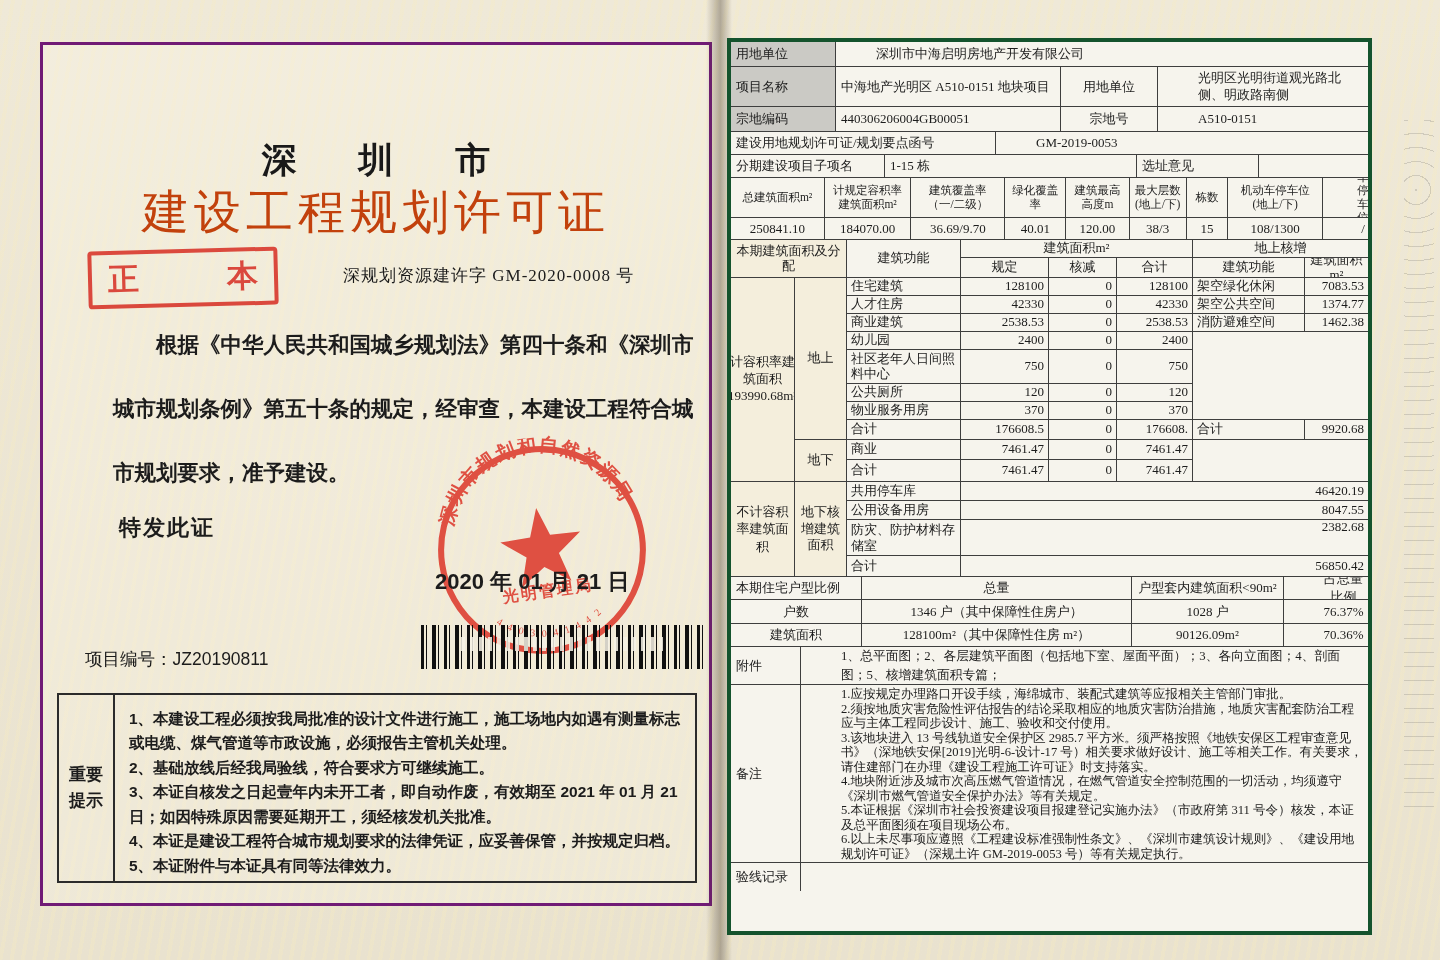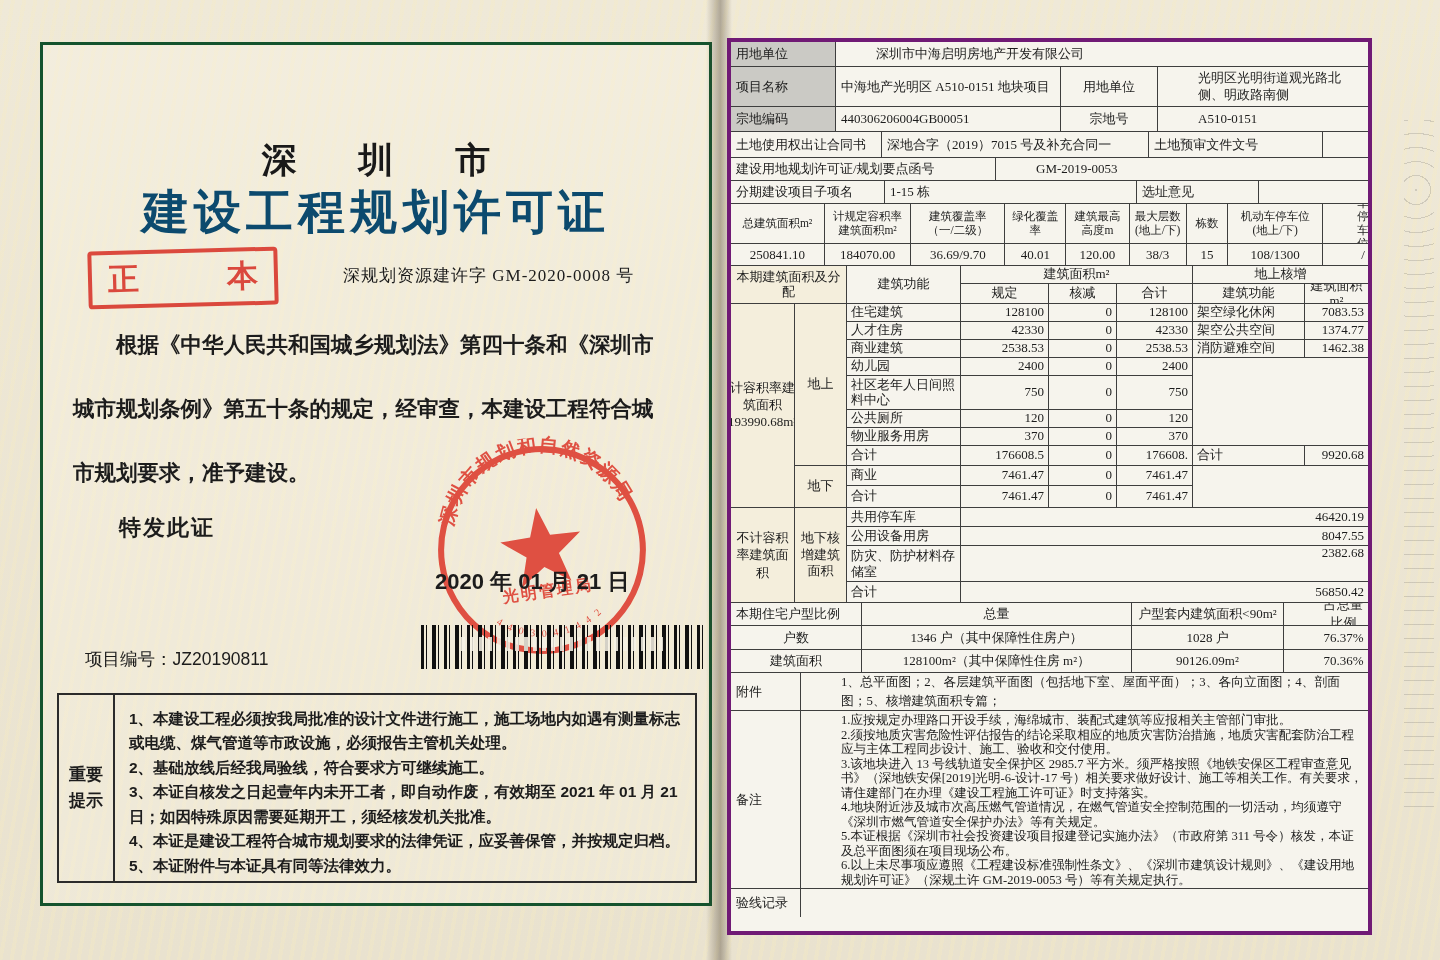--- a/index.html
+++ b/index.html
@@ -8,44 +8,44 @@
     background:#eee7d6;
     background-image:
       repeating-linear-gradient(100deg, rgba(248,236,190,.28) 0 4px, rgba(0,0,0,0) 4px 11px),
       linear-gradient(#efe9d8,#e9e2cf);
     font-family:"Liberation Serif", serif;
     color:#1c1c1c;
   }
   
   .left-frame{
     position:absolute;left:40px;top:42px;width:666px;height:858px;
-    border:3px solid #14532d;background:rgba(255,252,240,.25);
+    border:3px solid #701a75;background:rgba(255,252,240,.25);
   }
   .city-title{
     position:absolute;top:92px;left:0;width:100%;text-align:center;
     font-family:"Liberation Sans",sans-serif;font-weight:bold;
     font-size:35px;letter-spacing:26px;text-indent:26px;color:#191919;
   }
   .main-title{
     position:absolute;top:136px;left:0;width:100%;text-align:center;
-    font-family:"Liberation Sans",sans-serif;font-weight:bold;
-    font-size:47px;letter-spacing:5px;color:#0c4a6e;
+    font-family:"Liberation Sans",sans-serif;font-weight:normal;
+    font-size:47px;letter-spacing:5px;color:#c2410c;
   }
   .copy-seal{
     position:absolute;left:45px;top:204px;width:150px;height:50px;
     border:4px solid #d8372c;border-radius:4px;color:#d8372c;
     display:flex;align-items:center;justify-content:space-between;
     padding:0 16px;font-size:31px;font-weight:bold;
     transform:rotate(-1.5deg);opacity:.9;
     font-family:"Liberation Sans",sans-serif;
   }
   .doc-no{position:absolute;left:300px;top:219px;font-size:17px;letter-spacing:1px;}
   .cert-body{position:absolute;left:30px;top:268px;width:608px;
     font-family:"Liberation Sans",sans-serif;font-weight:bold;font-size:21.5px;}
-  .cert-line{height:64px;line-height:64px;white-space:nowrap;}
+  .cert-line{height:64px;line-height:64px;white-space:nowrap;margin-left:40px;}
   .cert-line.first{text-indent:2em;}
   .issue-line{position:absolute;left:76px;top:468px;font-size:22px;font-weight:bold;
     font-family:"Liberation Sans",sans-serif;letter-spacing:2px;}
   .stamp{position:absolute;left:386px;top:392px;width:226px;height:226px;
     transform:rotate(-8deg);opacity:.88;}
   .cert-date{position:absolute;left:392px;top:522px;font-size:22px;font-weight:bold;
     font-family:"Liberation Sans",sans-serif;white-space:nowrap;z-index:5;}
   .barcode{position:absolute;left:378px;top:580px;width:286px;height:44px;
     background:
       repeating-linear-gradient(90deg,#101010 0 3px,rgba(0,0,0,0) 3px 5px,#101010 5px 6px,rgba(0,0,0,0) 6px 11px,#101010 11px 15px,rgba(0,0,0,0) 15px 17px,#101010 17px 18px,rgba(0,0,0,0) 18px 23px);
@@ -60,21 +60,21 @@
     align-items:center;justify-content:center;font-size:17px;font-weight:bold;line-height:26px;
     font-family:"Liberation Sans",sans-serif;}
   .notice-content{flex:1;padding:12px 14px 0 14px;font-size:15.5px;font-weight:600;line-height:1.58;
     font-family:"Liberation Sans",sans-serif;}
   
   .fold{position:absolute;left:706px;top:0;width:26px;height:960px;
     background:linear-gradient(90deg,rgba(0,0,0,0),rgba(74,62,46,.38) 55%,rgba(0,0,0,0));}
   
   .right-page{
     position:absolute;left:727px;top:38px;width:645px;height:897px;
-    border:4px solid #701a75;background:#f6f4ed;box-sizing:border-box;overflow:hidden;
+    border:4px solid #14532d;background:#f6f4ed;box-sizing:border-box;overflow:hidden;
     font-size:13px;
   }
   .row{display:flex;width:100%;box-sizing:border-box;}
   .c{border-right:1.5px solid #3e3e3e;border-bottom:1.5px solid #3e3e3e;
      box-sizing:border-box;padding:1px 5px;overflow:hidden;
      display:flex;align-items:center;}
   .nr{border-right:none;padding-left:40px;}
   .lab{background:#cbcac5;}
   .ctr{justify-content:center;text-align:center;}
   .rt{justify-content:flex-end;text-align:right;}
@@ -156,26 +156,20 @@
     <div class="c" style="width:225px">中海地产光明区 A510-0151 地块项目</div>
     <div class="c ctr" style="width:97px">用地单位</div>
     <div class="c nr" style="flex:1;line-height:1.25">光明区光明街道观光路北侧、明政路南侧</div>
   </div>
   <div class="row" style="height:25px">
     <div class="c lab" style="width:105px">宗地编码</div>
     <div class="c" style="width:225px">440306206004GB00051</div>
     <div class="c ctr" style="width:97px">宗地号</div>
     <div class="c nr" style="flex:1">A510-0151</div>
   </div>
-  <div class="row" style="height:26px">
-    <div class="c" style="width:158px">土地使用权出让合同书</div>
-    <div class="c" style="width:280px">深地合字（2019）7015 号及补充合同一</div>
-    <div class="c" style="width:182px">土地预审文件文号</div>
-    <div class="c nr" style="flex:1"></div>
-  </div>
   <div class="row" style="height:23px">
     <div class="c" style="width:265px">建设用地规划许可证/规划要点函号</div>
     <div class="c nr" style="flex:1">GM-2019-0053</div>
   </div>
   <div class="row" style="height:23px">
     <div class="c" style="width:154px">分期建设项目子项名</div>
     <div class="c" style="width:252px">1-15 栋</div>
     <div class="c" style="width:122px">选址意见</div>
     <div class="c nr" style="flex:1"></div>
   </div>

